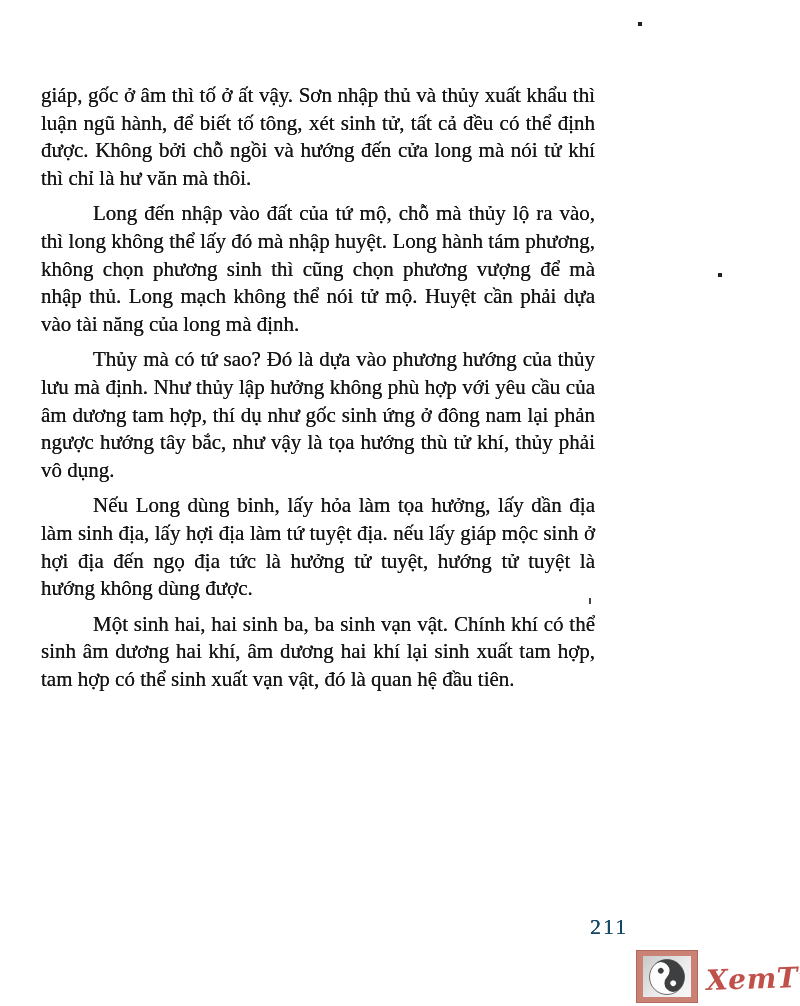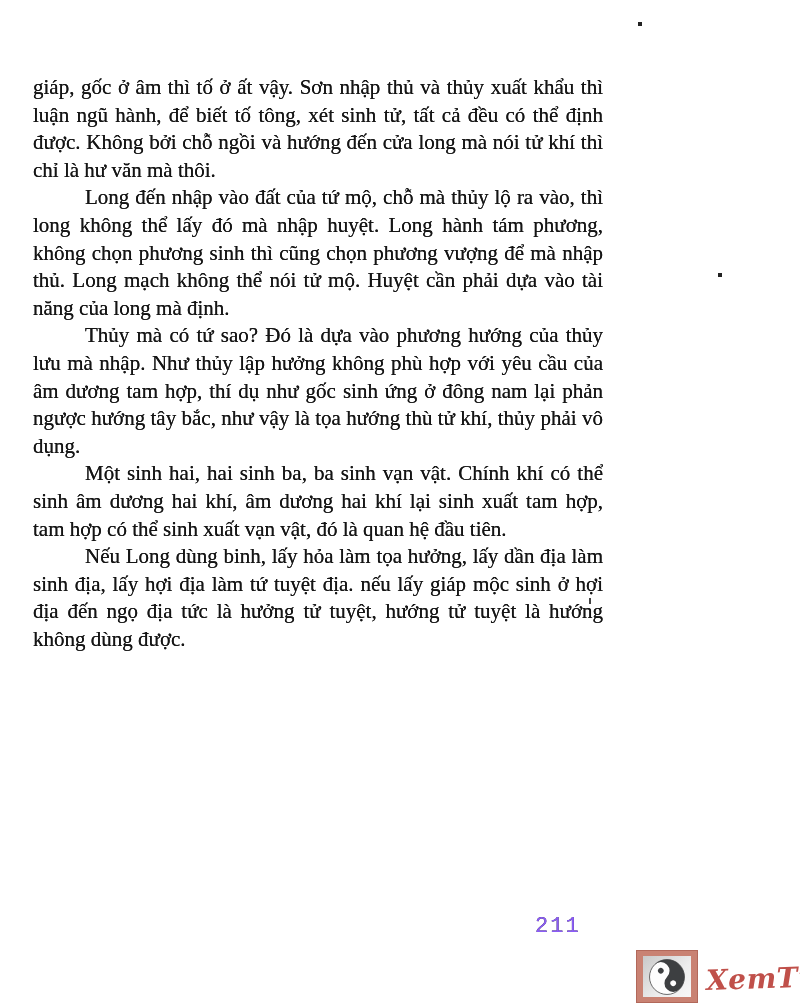--- a/index.html
+++ b/index.html
@@ -19,35 +19,34 @@
     left: 33px;
     top: 74px;
     width: 570px;
     color: #151515;
     font-size: 21px;
     line-height: 27.6px;
     text-align: justify;
     text-shadow: 0 0 0.5px #222;
   }
   .text-block p {
-    margin: 0;
+    margin: 8px;
     text-indent: 52px;
   }
   .text-block p.no-indent {
     text-indent: 0;
   }
   .page-number {
     position: absolute;
-    left: 535px;
+    left: 590px;
     top: 914px;
     font-size: 22px;
     letter-spacing: 2px;
-    color: #8b5cf6;
+    color: #0c4a6e;
     text-shadow: 0 0 0.5px #222;
-    font-family: Liberation Mono, monospace;
   }
   .logo {
     position: absolute;
     left: 636px;
     top: 950px;
     display: flex;
     align-items: center;
   }
   .logo-frame {
     width: 62px;
@@ -90,23 +89,23 @@
   .speck-1 { left: 638px; top: 22px;  width: 4px; height: 4px; }
   .speck-2 { left: 718px; top: 273px; width: 4px; height: 4px; }
   .speck-3 { left: 589px; top: 598px; width: 2px; height: 6px; background:#444; }
 </style>
 </head>
 <body>
 
 <div class="text-block">
   <p class="no-indent">giáp, gốc ở âm thì tố ở ất vậy. Sơn nhập thủ và thủy xuất khẩu thì luận ngũ hành, để biết tố tông, xét sinh tử, tất cả đều có thể định được. Không bởi chỗ ngồi và hướng đến cửa long mà nói tử khí thì chỉ là hư văn mà thôi.</p>
   <p>Long đến nhập vào đất của tứ mộ, chỗ mà thủy lộ ra vào, thì long không thể lấy đó mà nhập huyệt. Long hành tám phương, không chọn phương sinh thì cũng chọn phương vượng để mà nhập thủ. Long mạch không thể nói tử mộ. Huyệt cần phải dựa vào tài năng của long mà định.</p>
-  <p>Thủy mà có tứ sao? Đó là dựa vào phương hướng của thủy lưu mà nhập. Như thủy lập hưởng không phù hợp với yêu cầu của âm dương tam hợp, thí dụ như gốc sinh ứng ở đông nam lại phản ngược hướng tây bắc, như vậy là tọa hướng thù tử khí, thủy phải vô dụng.</p>
+  <p>Thủy mà có tứ sao? Đó là dựa vào phương hướng của thủy lưu mà định. Như thủy lập hưởng không phù hợp với yêu cầu của âm dương tam hợp, thí dụ như gốc sinh ứng ở đông nam lại phản ngược hướng tây bắc, như vậy là tọa hướng thù tử khí, thủy phải vô dụng.</p>
+  <p>Nếu Long dùng binh, lấy hỏa làm tọa hưởng, lấy dần địa làm sinh địa, lấy hợi địa làm tứ tuyệt địa. nếu lấy giáp mộc sinh ở hợi địa đến ngọ địa tức là hưởng tử tuyệt, hướng tử tuyệt là hướng không dùng được.</p>
   <p>Một sinh hai, hai sinh ba, ba sinh vạn vật. Chính khí có thể sinh âm dương hai khí, âm dương hai khí lại sinh xuất tam hợp, tam hợp có thể sinh xuất vạn vật, đó là quan hệ đầu tiên.</p>
-  <p>Nếu Long dùng binh, lấy hỏa làm tọa hưởng, lấy dần địa làm sinh địa, lấy hợi địa làm tứ tuyệt địa. nếu lấy giáp mộc sinh ở hợi địa đến ngọ địa tức là hưởng tử tuyệt, hướng tử tuyệt là hướng không dùng được.</p>
 </div>
 
 <div class="page-number">211</div>
 
 <div class="logo">
   <div class="logo-frame">
     <div class="logo-frame-inner">
       <svg class="yin-yang-svg" viewBox="0 0 100 100" xmlns="http://www.w3.org/2000/svg">
         <circle cx="50" cy="50" r="46" fill="#fdfdfd" stroke="#4a4a4a" stroke-width="2"></circle>
         <path d="M50,4 A46,46 0 0,1 50,96 A23,23 0 0,1 50,50 A23,23 0 0,0 50,4 Z" fill="#3d3f41"></path>

